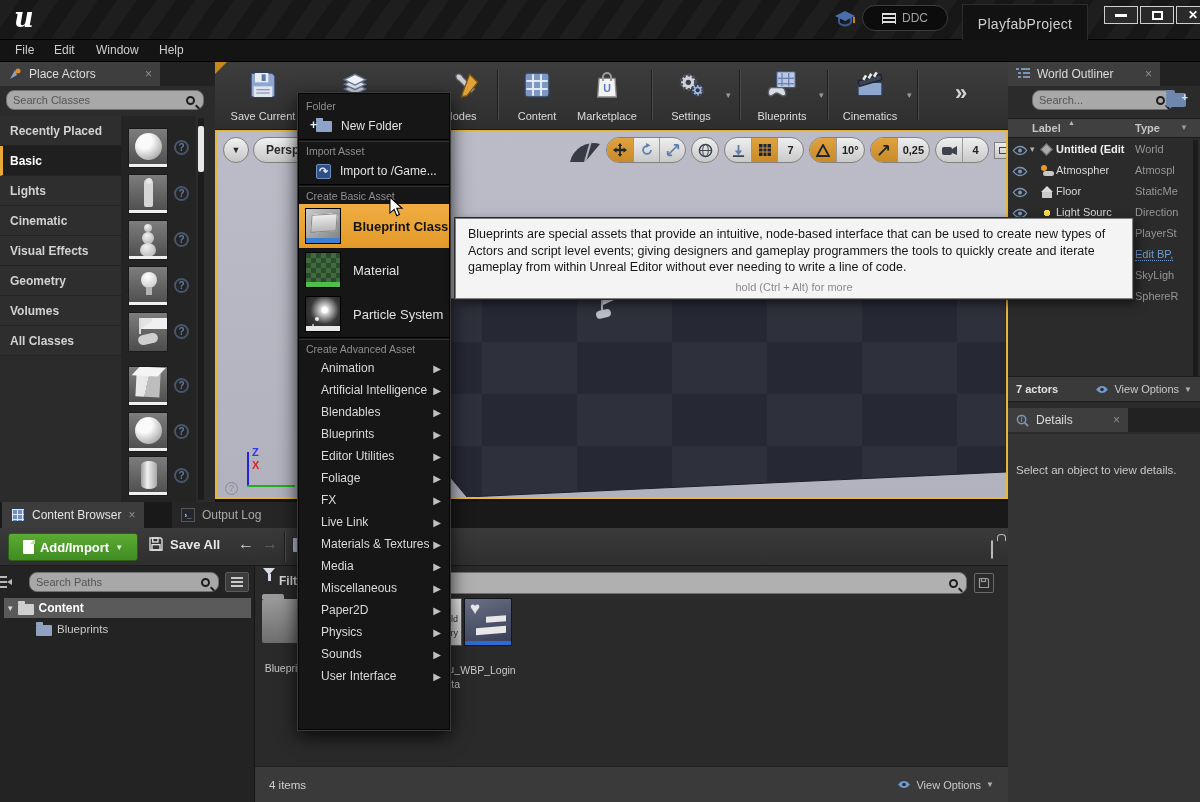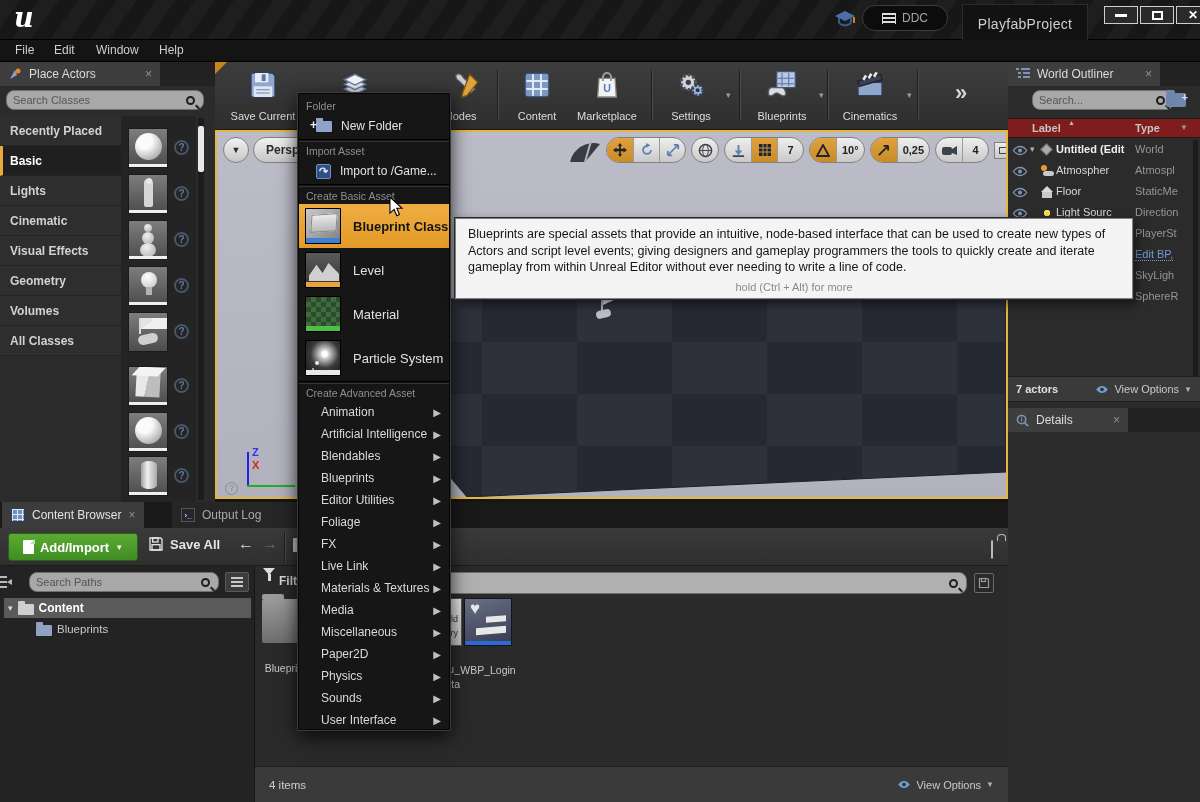--- a/index.html
+++ b/index.html
@@ -75,21 +75,21 @@
   .vright { position:absolute; top:5px; left:352px; display:flex; align-items:center; gap:5px; }
   .vpill { height:26px; display:flex; align-items:center; background:linear-gradient(#efefef,#c9c9c9); border:1px solid #828282; border-radius:13px; overflow:hidden; }
   .vcell { height:26px; min-width:26px; padding:0 5px; display:flex; align-items:center; justify-content:center; font-size:11px; font-weight:bold; color:#222; }
   .vcell.orange { background:linear-gradient(#e0a33e,#c88a28); }
   .vcell + .vcell { border-left:1px solid #9a9a9a; }
   .vsq { width:17px; height:17px; background:linear-gradient(#ececec,#c9c9c9); border:1px solid #808080; display:flex; align-items:center; justify-content:center; }
   .vsq i { width:8px; height:7px; border:1.5px solid #444; }
   .axis { font-size:11px; font-weight:bold; }
 
   
-  .colhdr { position:absolute; background:#7f1d1d; border-top:1px solid #1c1c1c; border-bottom:1px solid #1c1c1c; color:#c6c6c6; font-size:11px; font-weight:bold; }
+  .colhdr { position:absolute; background:#404040; border-top:1px solid #1c1c1c; border-bottom:1px solid #1c1c1c; color:#c6c6c6; font-size:11px; font-weight:bold; }
   .orow { position:absolute; left:0; width:192px; height:21px; font-size:11px; }
   .olabel { position:absolute; left:48px; top:3px; width:78px; color:#d8d8d8; white-space:nowrap; overflow:hidden; }
   .otype { position:absolute; left:127px; top:3px; width:62px; color:#969696; white-space:nowrap; overflow:hidden; }
   .bp-link { color:#6f9bd1 !important; border-bottom:1px dotted #6f9bd1; width:auto !important; }
   .rowic { position:absolute; left:33px; top:4px; width:12px; height:12px; }
   .ic-world { background:#ababab; width:9px !important; height:9px !important; transform:rotate(45deg); margin:1px; border:1px solid #666; }
   .ic-atmos::before { content:""; position:absolute; left:0; top:0; width:6px; height:6px; border-radius:50%; background:#e89a2e; }
   .ic-atmos::after { content:""; position:absolute; left:2px; top:6px; width:11px; height:5px; border-radius:3px; background:#c9c9c9; }
   .ic-floor::before { content:""; position:absolute; left:1px; top:5px; width:10px; height:7px; background:#c9c9c9; }
   .ic-floor::after { content:""; position:absolute; left:0; top:0; border-left:6px solid transparent; border-right:6px solid transparent; border-bottom:6px solid #dadada; }
@@ -645,20 +645,23 @@
       <div class="ptab" style="width:120px;">
         <svg width="13" height="13" viewBox="0 0 14 14">
             <circle cx="6" cy="6" r="4.5" fill="none" stroke="#7d95b5" stroke-width="1.6"></circle>
             <line x1="9.5" y1="9.5" x2="13" y2="13" stroke="#7d95b5" stroke-width="2"></line>
             <text x="6" y="8.5" font-size="7" fill="#7d95b5" text-anchor="middle" font-weight="bold">i</text>
           </svg>
         <span>Details</span>
         <span class="tclose">×</span>
       </div>
     </div>
+    <div class="abs" style="left:0;top:372px;width:192px;height:368px;background:#343434;">
+      <span class="abs" style="left:8px;top:30px;font-size:11.5px;color:#c9c9c9;">Select an object to view details.</span>
+    </div>
   </div>
 
   <div class="cb abs" style="left:0;top:502px;width:1008px;height:300px;">
     <div class="cbtabbar">
       <div class="cbtab active" style="left:2px;">
         <span class="gridic"></span>
         <span>Content Browser</span>
         <span class="tclose">×</span>
       </div>
       <div class="cbtab inactive" style="left:172px;width:142px;">
@@ -774,26 +777,20 @@
     <div class="mi-div"></div>
     <div class="mi-header">Create Basic Asset</div>
 
     <div class="mi-big hl">
       <span class="bigic ic-bp">
           <span class="stripe" style="background:#3e7fd6;"></span>
         </span>
       <span>Blueprint Class</span>
     </div>
     <div class="mi-big">
-      <span class="bigic ic-level">
-          <span class="stripe" style="background:#e8a33d;"></span>
-        </span>
-      <span>Level</span>
-    </div>
-    <div class="mi-big">
       <span class="bigic ic-mat">
           <span class="stripe" style="background:#4fbf4a;"></span>
         </span>
       <span>Material</span>
     </div>
     <div class="mi-big">
       <span class="bigic ic-part">
           <span class="stripe" style="background:#e9e9e9;"></span>
         </span>
       <span>Particle System</span>

